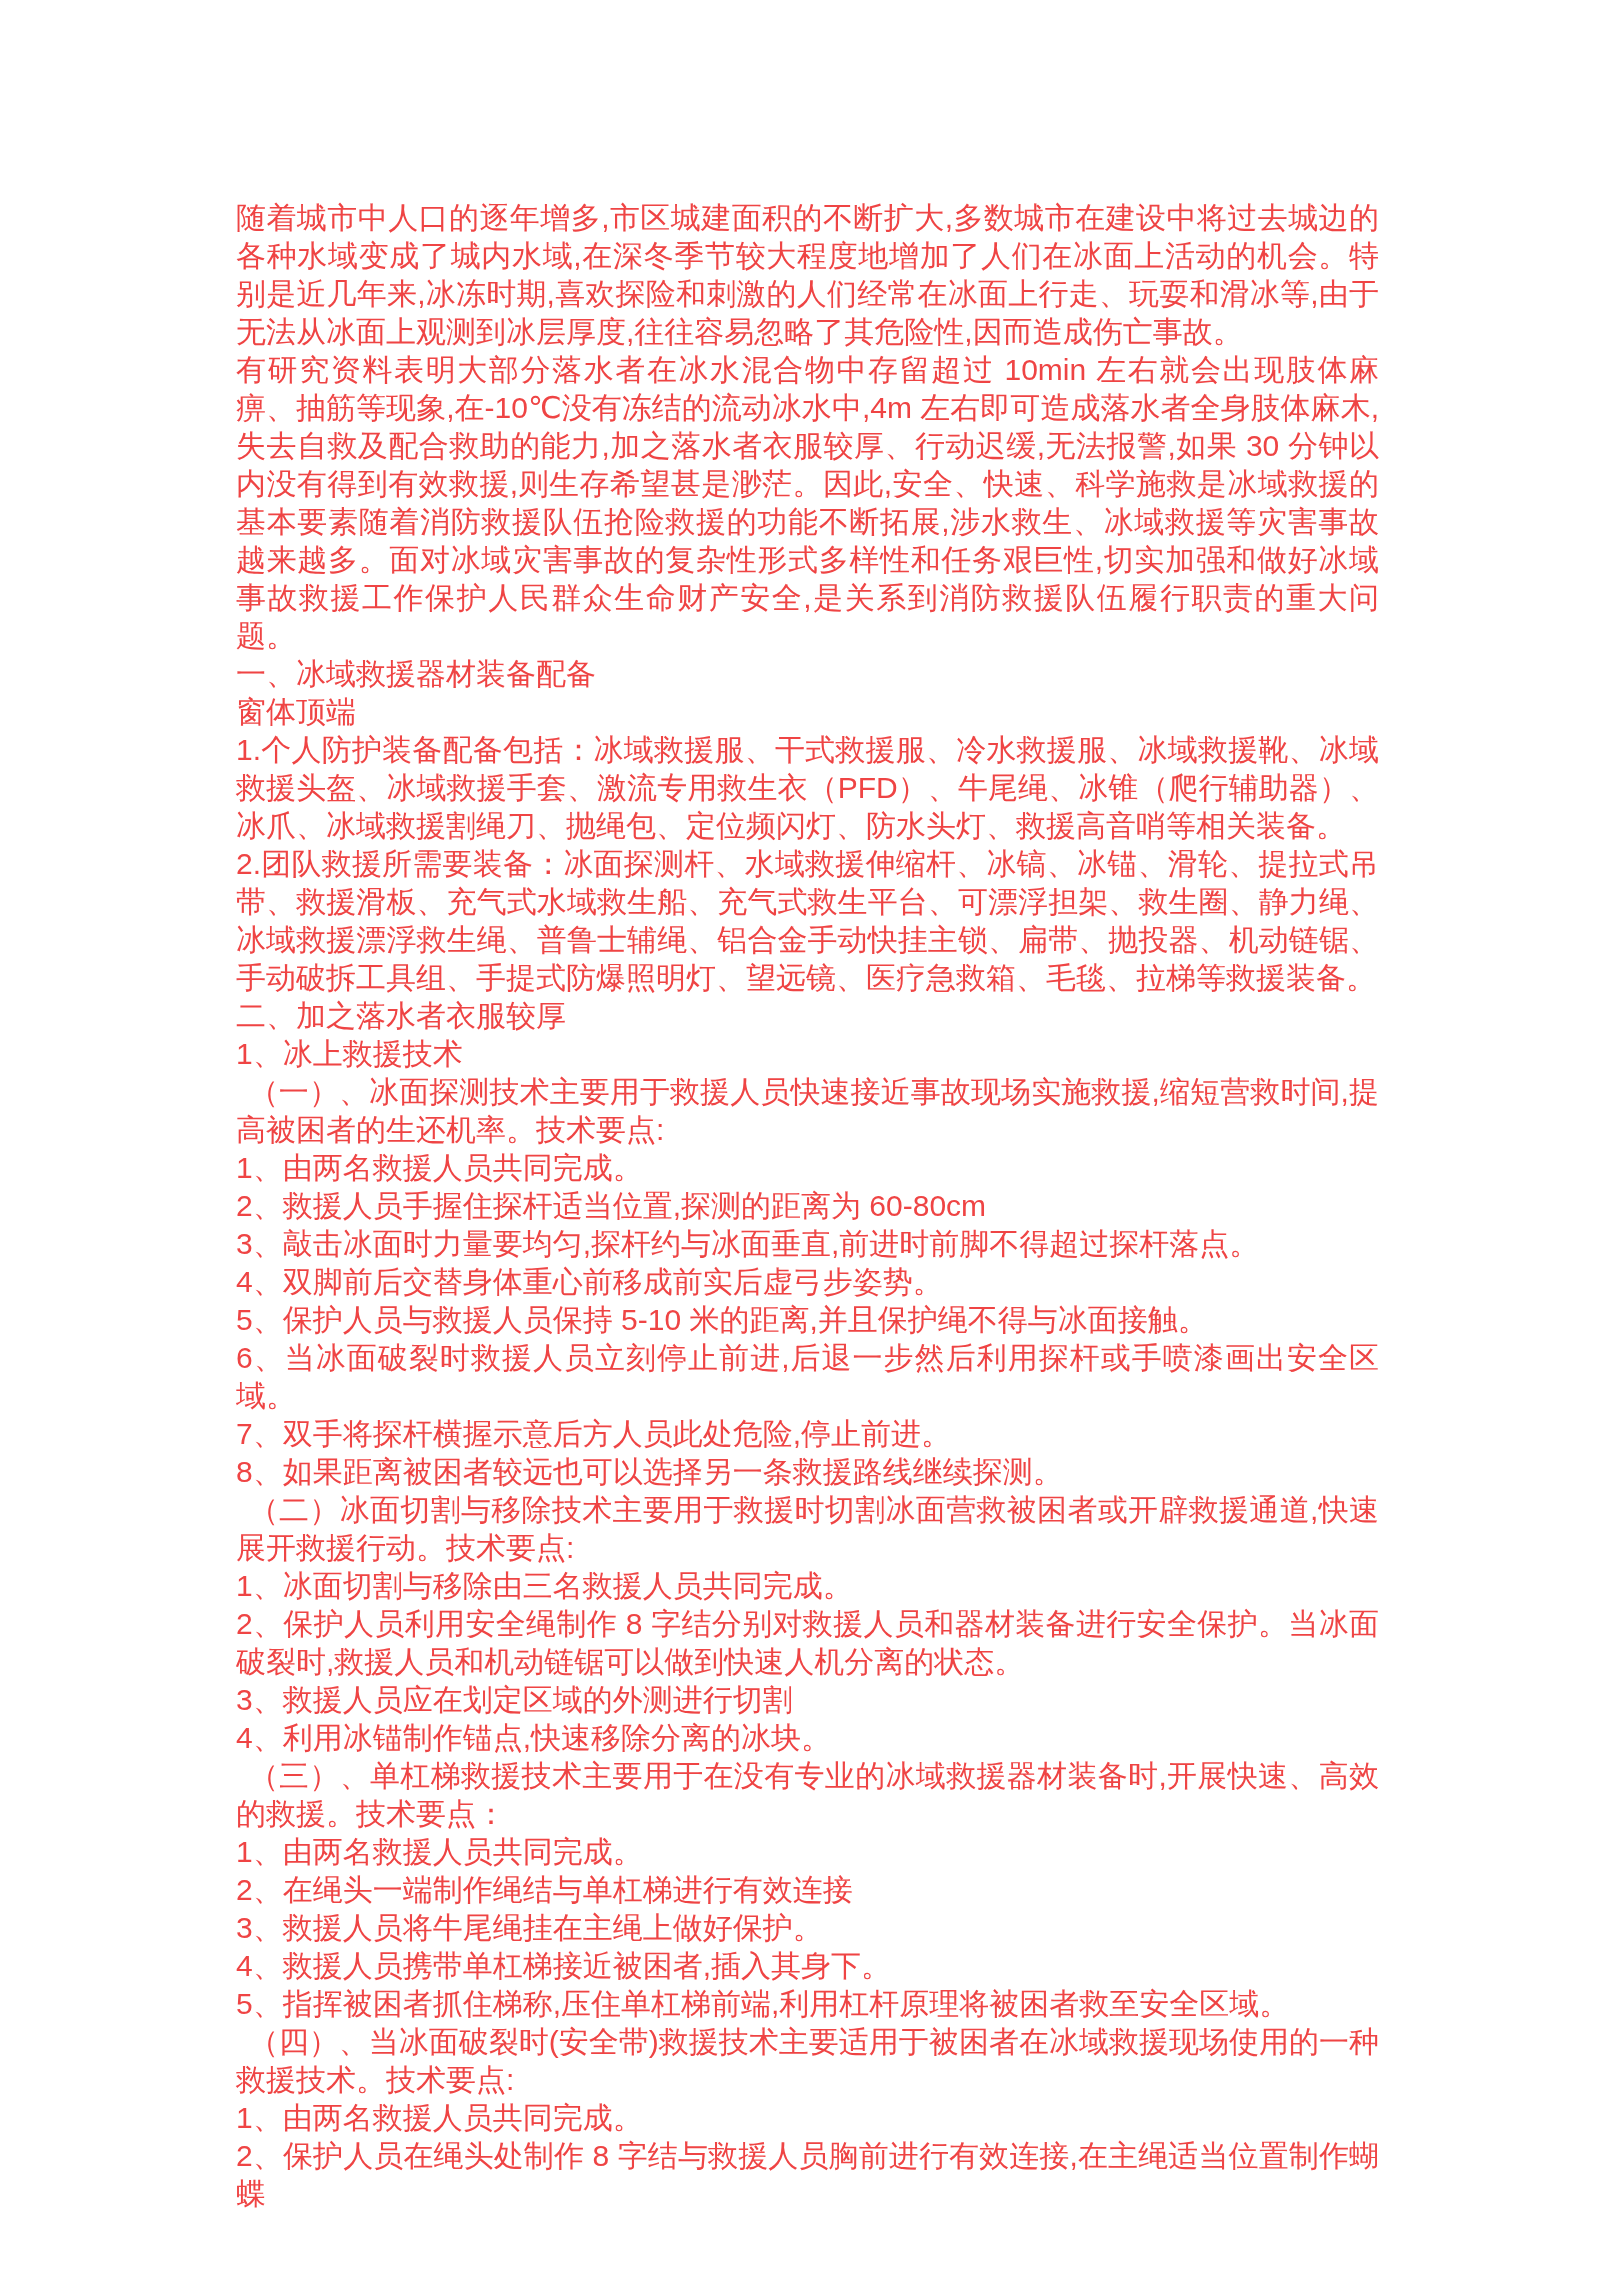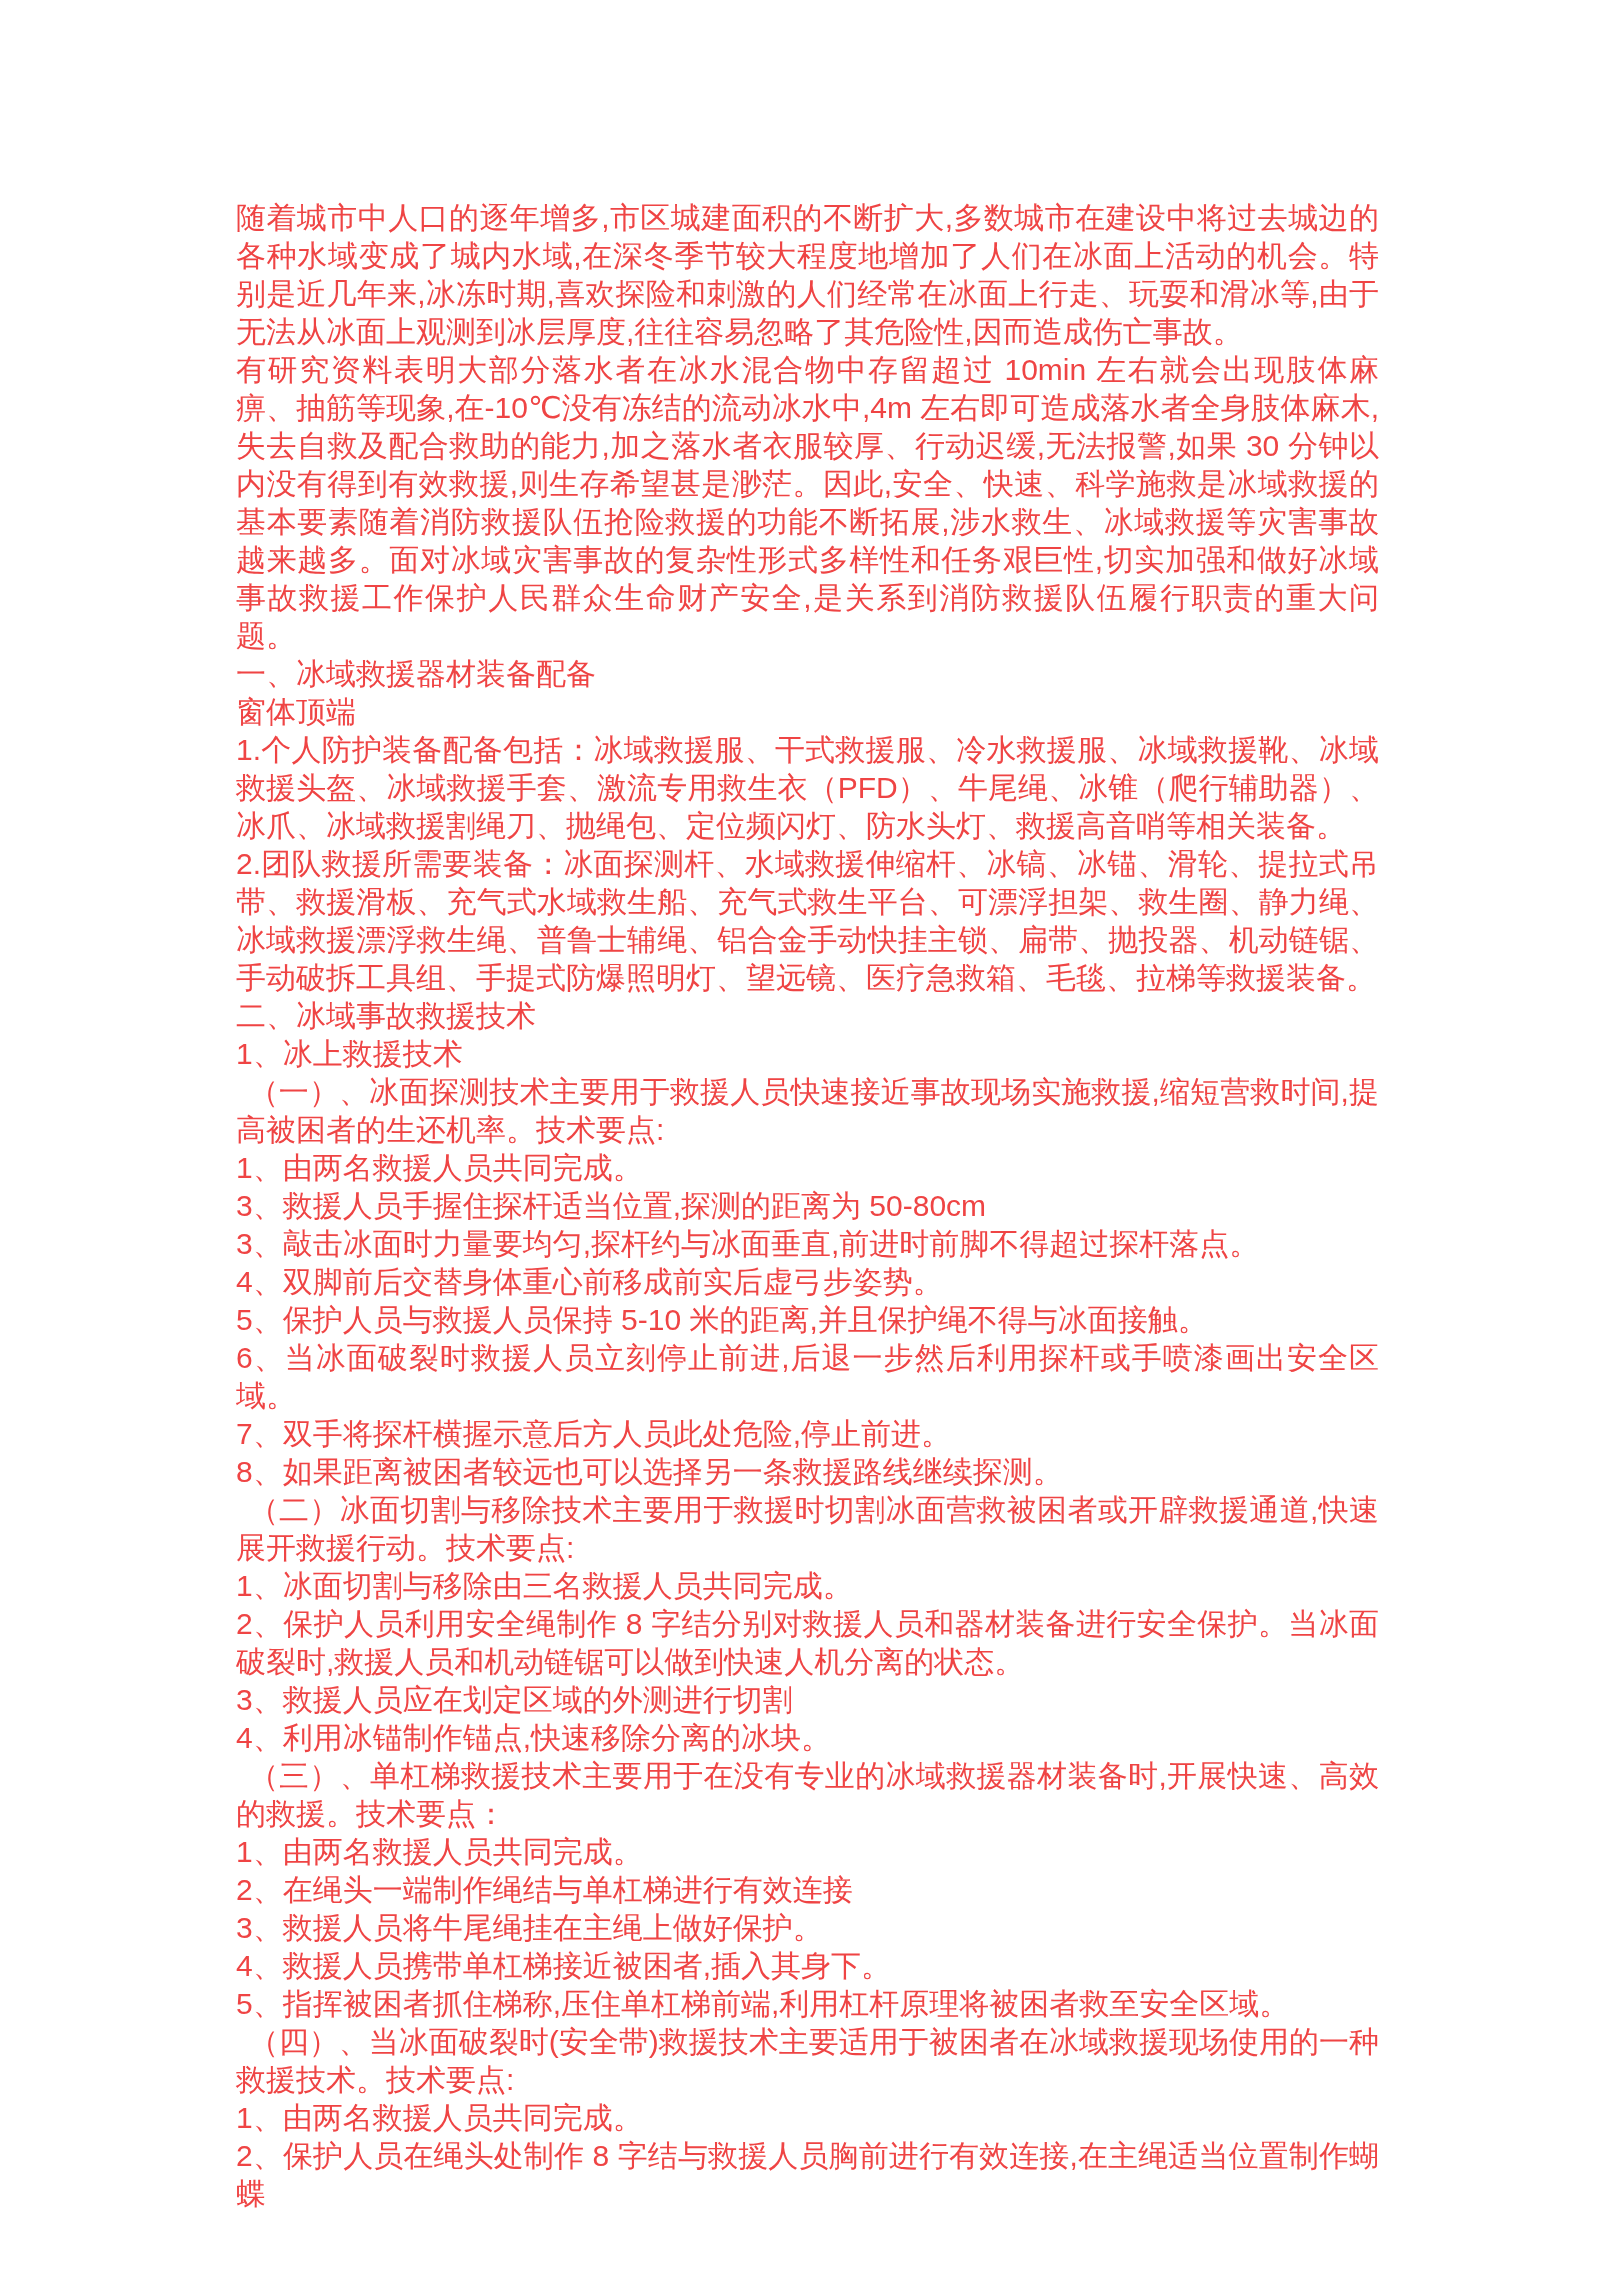--- a/index.html
+++ b/index.html
@@ -46,25 +46,25 @@
 <body>
 
 <div class="doc-page">
   <div class="doc-content">
     <p>随着城市中人口的逐年增多,市区城建面积的不断扩大,多数城市在建设中将过去城边的各种水域变成了城内水域,在深冬季节较大程度地增加了人们在冰面上活动的机会。特别是近几年来,冰冻时期,喜欢探险和刺激的人们经常在冰面上行走、玩耍和滑冰等,由于无法从冰面上观测到冰层厚度,往往容易忽略了其危险性,因而造成伤亡事故。</p>
     <p>有研究资料表明大部分落水者在冰水混合物中存留超过 10min 左右就会出现肢体麻痹、抽筋等现象,在-10℃没有冻结的流动冰水中,4m 左右即可造成落水者全身肢体麻木,失去自救及配合救助的能力,加之落水者衣服较厚、行动迟缓,无法报警,如果 30 分钟以内没有得到有效救援,则生存希望甚是渺茫。因此,安全、快速、科学施救是冰域救援的基本要素随着消防救援队伍抢险救援的功能不断拓展,涉水救生、冰域救援等灾害事故越来越多。面对冰域灾害事故的复杂性形式多样性和任务艰巨性,切实加强和做好冰域事故救援工作保护人民群众生命财产安全,是关系到消防救援队伍履行职责的重大问题。</p>
     <p>一、冰域救援器材装备配备</p>
     <p>窗体顶端</p>
     <p>1.个人防护装备配备包括：冰域救援服、干式救援服、冷水救援服、冰域救援靴、冰域救援头盔、冰域救援手套、激流专用救生衣（PFD）、牛尾绳、冰锥（爬行辅助器）、冰爪、冰域救援割绳刀、抛绳包、定位频闪灯、防水头灯、救援高音哨等相关装备。</p>
     <p>2.团队救援所需要装备：冰面探测杆、水域救援伸缩杆、冰镐、冰锚、滑轮、提拉式吊带、救援滑板、充气式水域救生船、充气式救生平台、可漂浮担架、救生圈、静力绳、冰域救援漂浮救生绳、普鲁士辅绳、铝合金手动快挂主锁、扁带、抛投器、机动链锯、手动破拆工具组、手提式防爆照明灯、望远镜、医疗急救箱、毛毯、拉梯等救援装备。</p>
-    <p>二、冰域事故救援技术</p>
+    <p>二、加之落水者衣服较厚</p>
     <p>1、冰上救援技术</p>
     <p class="indent">（一）、冰面探测技术主要用于救援人员快速接近事故现场实施救援,缩短营救时间,提高被困者的生还机率。技术要点:</p>
     <p>1、由两名救援人员共同完成。</p>
-    <p>3、救援人员手握住探杆适当位置,探测的距离为 50-80cm</p>
+    <p>2、救援人员手握住探杆适当位置,探测的距离为 60-80cm</p>
     <p>3、敲击冰面时力量要均匀,探杆约与冰面垂直,前进时前脚不得超过探杆落点。</p>
     <p>4、双脚前后交替身体重心前移成前实后虚弓步姿势。</p>
     <p>5、保护人员与救援人员保持 5-10 米的距离,并且保护绳不得与冰面接触。</p>
     <p>6、当冰面破裂时救援人员立刻停止前进,后退一步然后利用探杆或手喷漆画出安全区域。</p>
     <p>7、双手将探杆横握示意后方人员此处危险,停止前进。</p>
     <p>8、如果距离被困者较远也可以选择另一条救援路线继续探测。</p>
     <p class="indent">（二）冰面切割与移除技术主要用于救援时切割冰面营救被困者或开辟救援通道,快速展开救援行动。技术要点:</p>
     <p>1、冰面切割与移除由三名救援人员共同完成。</p>
     <p>2、保护人员利用安全绳制作 8 字结分别对救援人员和器材装备进行安全保护。当冰面破裂时,救援人员和机动链锯可以做到快速人机分离的状态。</p>
     <p>3、救援人员应在划定区域的外测进行切割</p>

